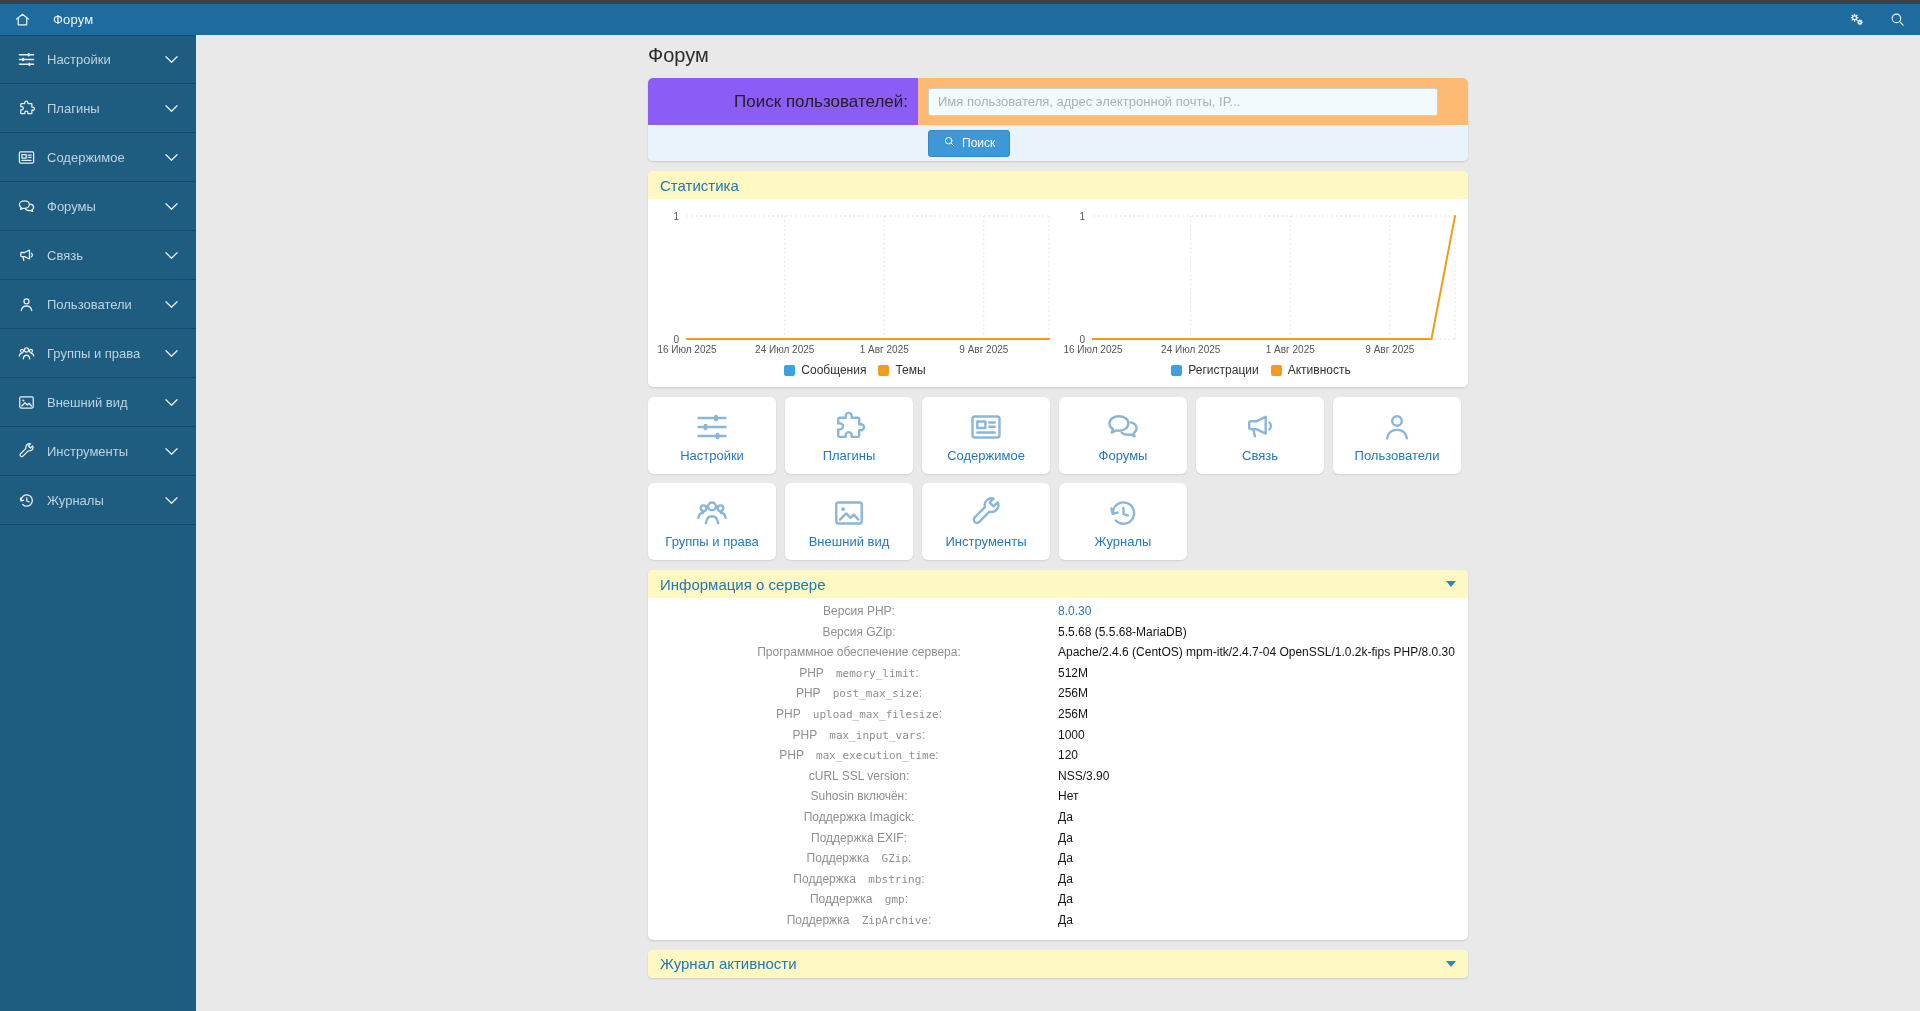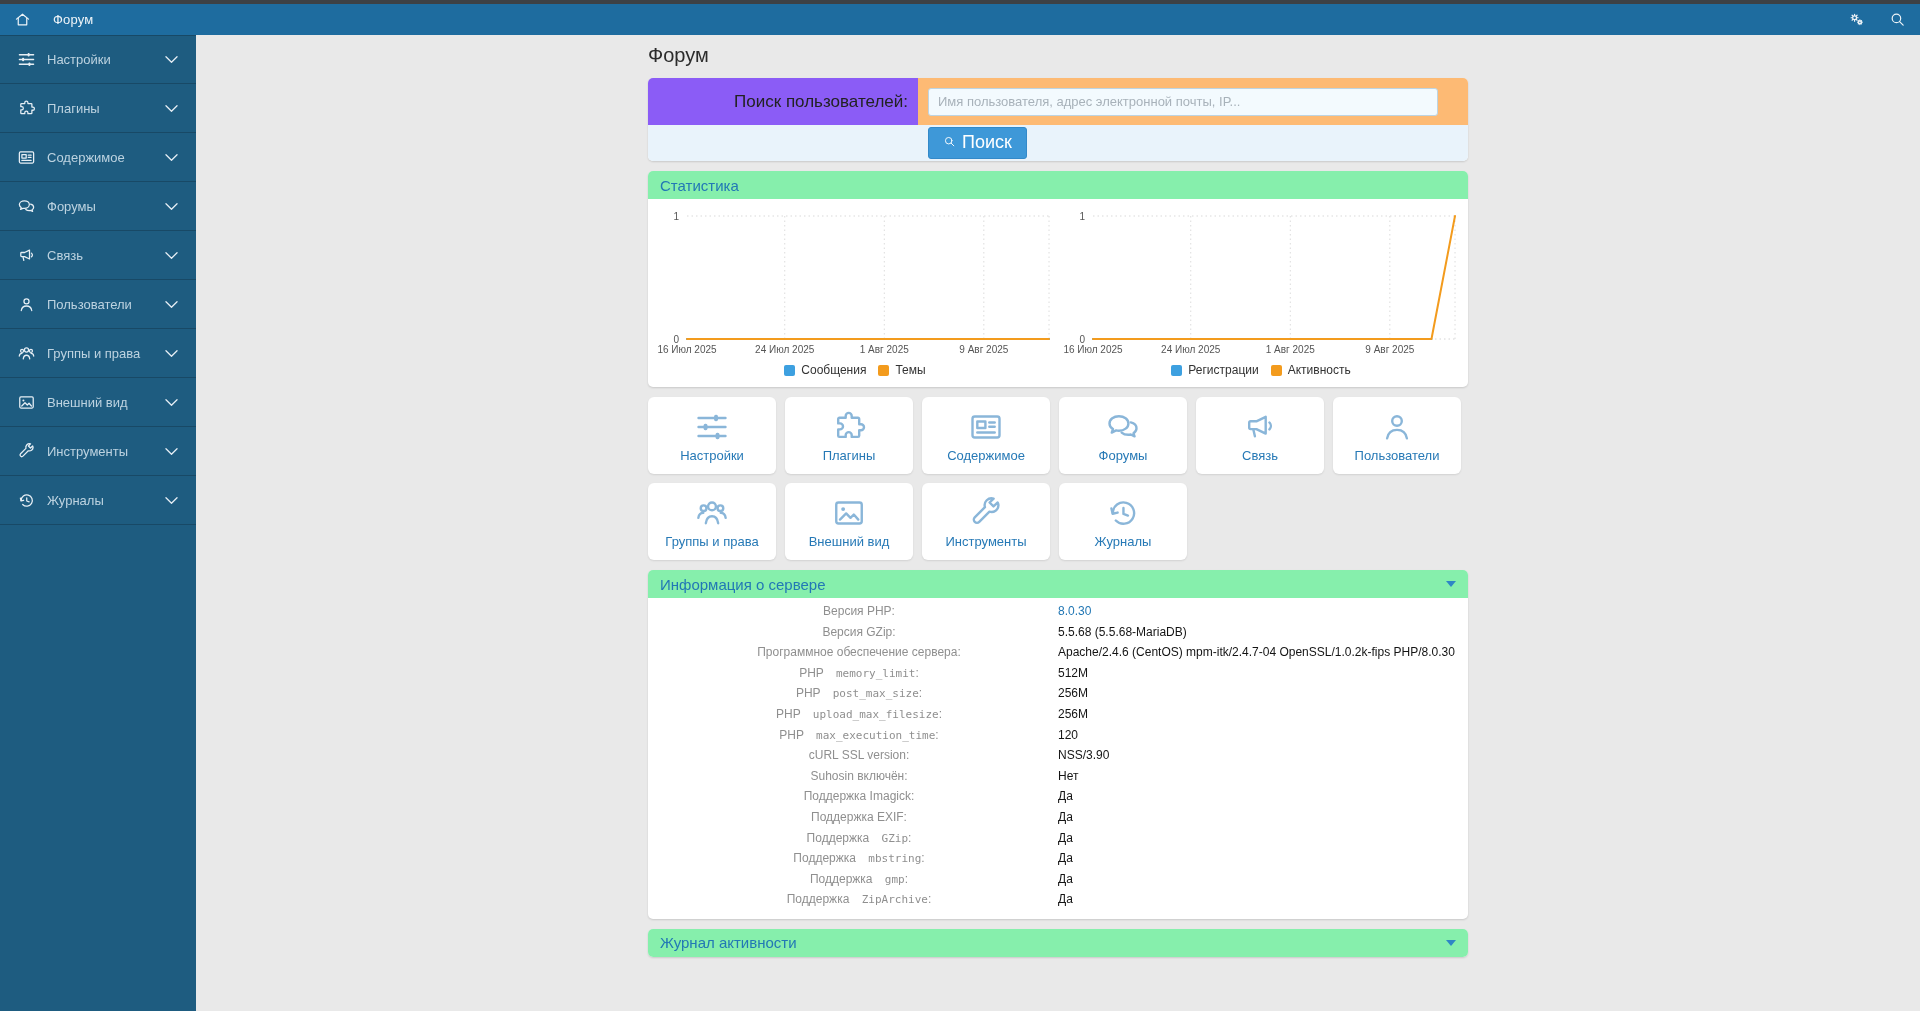--- a/index.html
+++ b/index.html
@@ -26,36 +26,36 @@
   .side-label { flex: 1; margin-left: 11px; font-size: 13px; }
   .side-chev { color: #9fc2d7; display: flex; }
   .side-chev svg { width: 12px; height: 12px; }
 
   
   .main { position: absolute; left: 196px; top: 35px; right: 0; bottom: 0; overflow: hidden; }
   .content { width: 820px; margin: 0 auto; padding-top: 9px; }
   .page-title { font-size: 20px; font-weight: 400; color: #2b2b2b; margin-bottom: 11px; }
 
   .block { border-radius: 5px; box-shadow: 0 1px 2px rgba(0,0,0,.14); overflow: hidden; margin-bottom: 10px; background: #fff; }
-  .block-header { background: #86efac; color: #2278b5; font-size: 15px; padding: 5px 12px; height: 28px;
+  .block-header { background: #fef9c3; color: #2278b5; font-size: 15px; padding: 5px 12px; height: 28px;
                   display: flex; align-items: center; justify-content: space-between; }
   .caret { width: 0; height: 0; border-left: 5px solid transparent; border-right: 5px solid transparent;
            border-top: 6px solid #2e86c5; cursor: pointer; }
 
   
   .form-row { display: flex; height: 47px; }
   .form-label-cell { width: 270px; background: #8b5cf6; display: flex; align-items: center; justify-content: flex-end;
                      padding-right: 10px; font-size: 17px; color: #222; }
   .form-input-cell { flex: 1; background: #fdba74; display: flex; align-items: center; padding: 0 30px 0 10px; }
   .form-input-cell input { width: 100%; height: 28px; background: #f3fafe; border: 1px solid #bdd4e2; border-radius: 3px;
                            padding: 0 9px; font-size: 13px; color: #333; outline: none; font-family: "Liberation Sans", sans-serif; }
   .form-input-cell input::placeholder { color: #a8b2ba; }
   .form-footer { background: #e9f3fb; height: 36px; display: flex; align-items: center; padding-left: 280px; }
   .btn-primary { display: inline-flex; align-items: center; gap: 6px; background: #3e98d8; border: 1px solid #3389c9;
-                 color: #fff; font-size: 18px; padding: 4px 14px 5px; border-radius: 3px; cursor: pointer;
+                 color: #fff; font-size: 12px; padding: 4px 14px 5px; border-radius: 3px; cursor: pointer;
                  font-family: "Liberation Sans", sans-serif; }
   .btn-primary svg { width: 13px; height: 13px; }
 
   
   .charts { display: flex; padding: 10px 4px 4px; }
   .chart { width: 50%; display: flex; flex-direction: column; align-items: center; }
   .chart svg { display: block; }
   .legend { display: flex; justify-content: center; gap: 12px; margin: 2px 0 6px; font-size: 12px; color: #333; }
   .legend-item { display: flex; align-items: center; gap: 6px; }
   .legend-swatch { width: 11px; height: 11px; border-radius: 2px; display: inline-block; }
@@ -477,20 +477,24 @@
           </div>
           <div class="srv-row">
             <div class="srv-label"><span>PHP </span><span class="mono">post_max_size</span><span>:</span></div>
             <div class="srv-value">256M</div>
           </div>
           <div class="srv-row">
             <div class="srv-label"><span>PHP </span><span class="mono">upload_max_filesize</span><span>:</span></div>
             <div class="srv-value">256M</div>
           </div>
           <div class="srv-row">
+            <div class="srv-label"><span>PHP </span><span class="mono">max_input_vars</span><span>:</span></div>
+            <div class="srv-value">1000</div>
+          </div>
+          <div class="srv-row">
             <div class="srv-label"><span>PHP </span><span class="mono">max_execution_time</span><span>:</span></div>
             <div class="srv-value">120</div>
           </div>
           <div class="srv-row">
             <div class="srv-label"><span>cURL SSL version:</span></div>
             <div class="srv-value">NSS/3.90</div>
           </div>
           <div class="srv-row">
             <div class="srv-label"><span>Suhosin включён:</span></div>
             <div class="srv-value">Нет</div>

